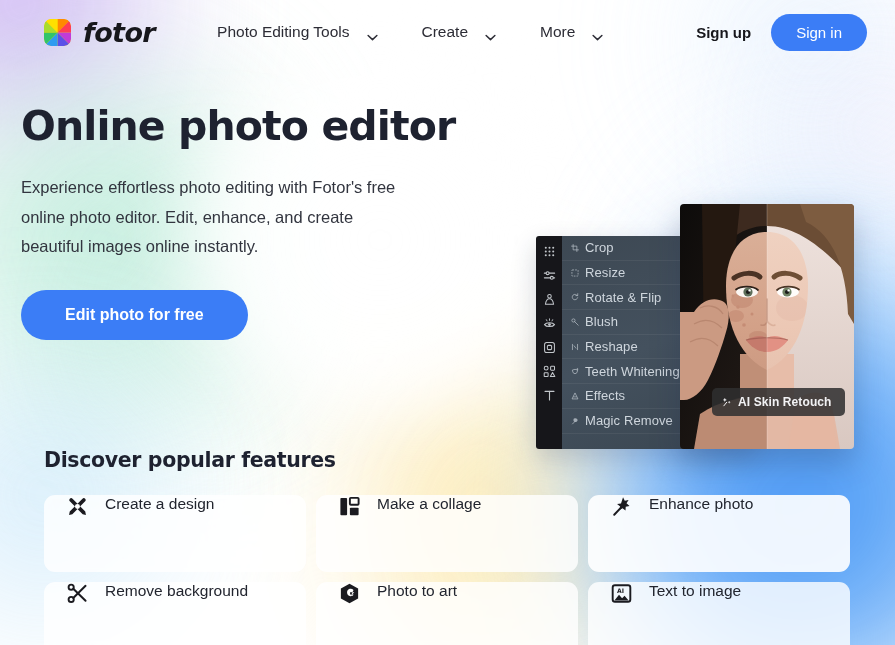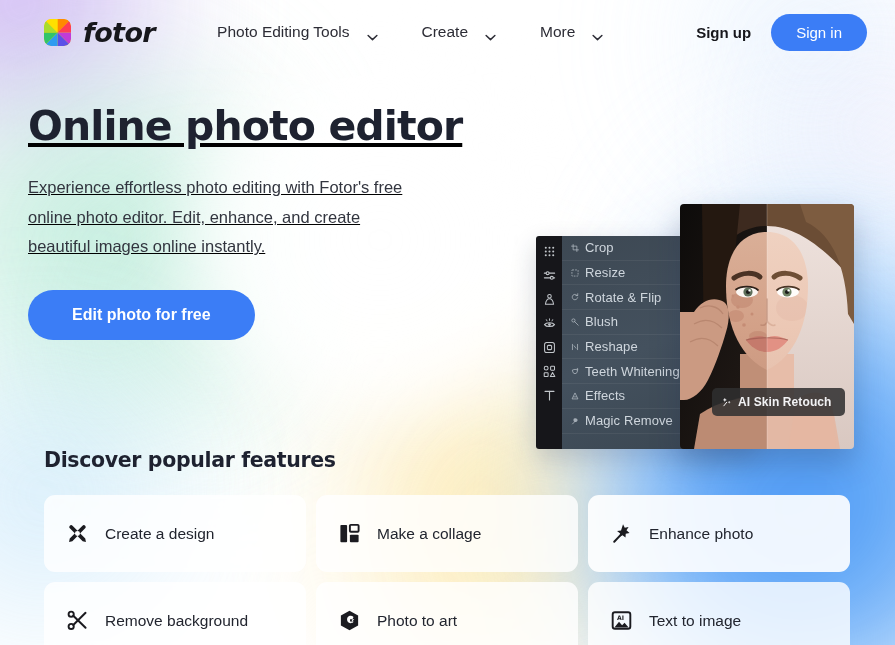--- a/index.html
+++ b/index.html
@@ -177,22 +177,21 @@
     border-radius: 22px;
     padding: 10px 25px;
     cursor: pointer;
     font-family: "Liberation Sans", sans-serif;
     white-space: nowrap;
   }
 
   
   .hero {
     position: relative;
-    padding: 36px 0 0 28px;
-    text-decoration: underline;
+    padding: 36px 0 0 21px;
   }
   .hero-title {
     font-size: 41px;
     line-height: 1.28;
     font-weight: 700;
     color: #1e2230;
     letter-spacing: -.9px;
     max-width: 470px;
     font-family: "DejaVu Sans", sans-serif;
   }
@@ -304,21 +303,20 @@
     margin-top: 23px;
     display: grid;
     grid-template-columns: repeat(3, 262px);
     gap: 10px 10px;
   }
   .feature-card {
     height: 77px;
     border-radius: 11px;
     background: rgba(255,255,255,.80);
     display: flex;
-    align-items: center;
     padding: 0 22px;
     gap: 16px;
     cursor: pointer;
     backdrop-filter: blur(2px);
   }
   .feature-card.bright { background: rgba(255,255,255,.90); }
   .feature-ico { width: 23px; height: 23px; flex: none; display:block; }
   .feature-label {
     font-size: 15.5px;
     color: #22252f;

